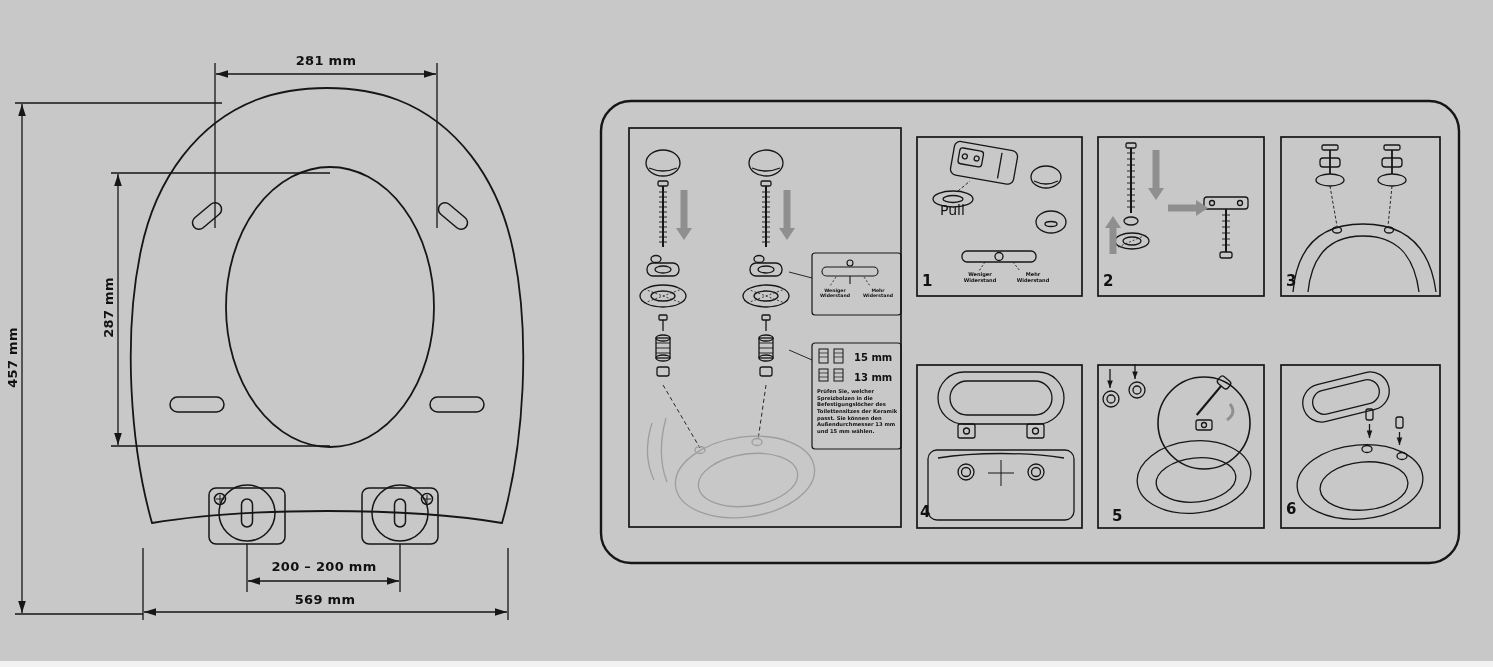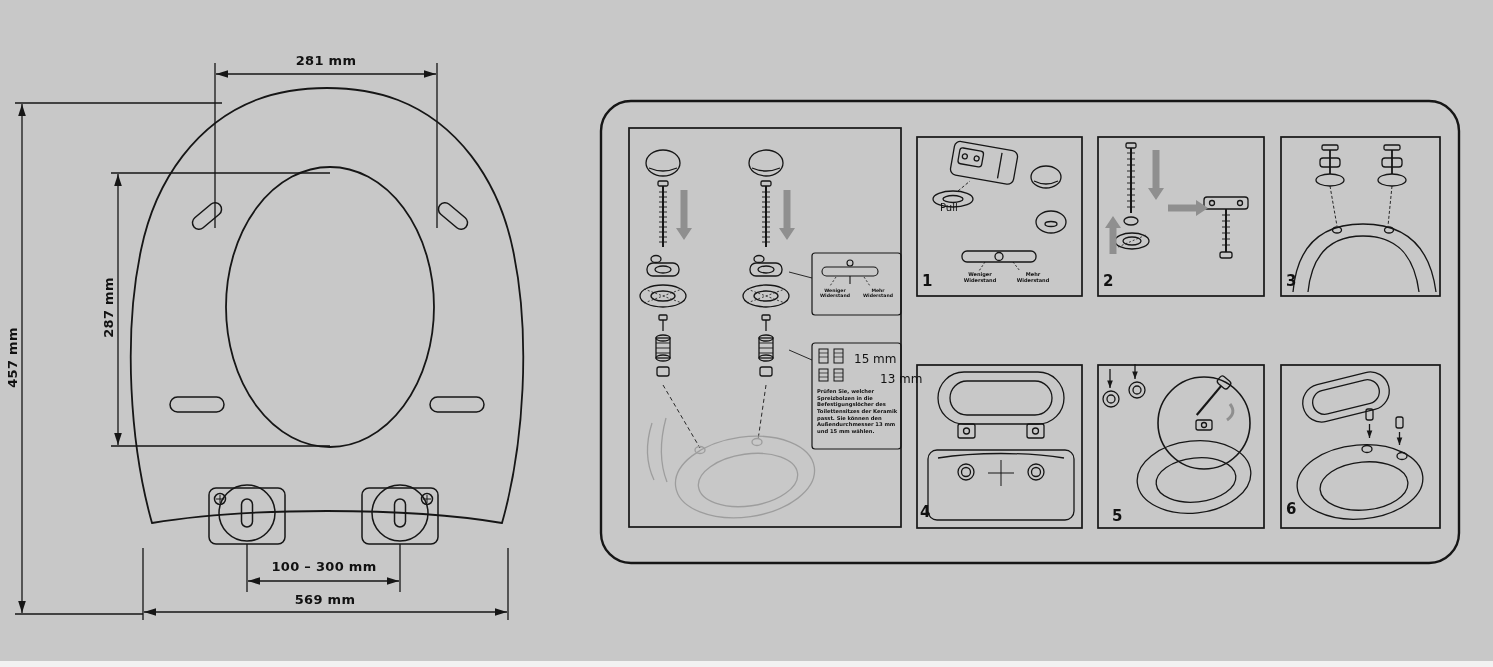--- a/index.html
+++ b/index.html
@@ -9,23 +9,23 @@
     background:#c8c8c8; color:#111;
     font-family:"DejaVu Sans", sans-serif;
   }
   .stage { position:absolute; inset:0; }
   svg.art { position:absolute; left:0; top:0; }
   .dim { position:absolute; font-size:13px; font-weight:bold; text-align:center; letter-spacing:.3px; }
   .rot { transform:rotate(-90deg); }
   .step-num { position:absolute; font-size:15px; font-weight:bold; }
   .tiny { position:absolute; font-size:5px; font-weight:bold; text-align:center; line-height:1.15; }
   .tiny.xs { font-size:4.6px; }
-  .anchor-size { position:absolute; font-size:12px; font-weight:normal; }
+  .anchor-size { position:absolute; font-size:10px; font-weight:bold; }
   .note { position:absolute; font-size:5.2px; font-weight:bold; line-height:1.28; text-align:left; }
-  .pull { position:absolute; font-size:10px; }
+  .pull { position:absolute; font-size:14px; }
   .bottom-strip { position:absolute; left:0; bottom:0; width:100%; height:6px; background:#f2f2f2; }
 </style>
 </head>
 <body>
 
 <div class="stage">
 
 <svg class="art" width="1493" height="667" viewBox="0 0 1493 667">
   <defs>
     <marker id="ah" markerWidth="13" markerHeight="10" refX="12.5" refY="5" orient="auto-start-reverse" markerUnits="userSpaceOnUse">
@@ -248,36 +248,36 @@
     <ellipse cx="1360" cy="482" rx="63" ry="37" transform="rotate(-5 1360 482)"></ellipse>
     <ellipse cx="1364" cy="486" rx="44" ry="24" transform="rotate(-5 1364 486)"></ellipse>
     <ellipse cx="1367" cy="449" rx="5" ry="3.5"></ellipse>
     <ellipse cx="1402" cy="456" rx="5" ry="3.5"></ellipse>
   </g>
 </svg>
 
   <div class="dim" style="left:215px;top:53px;width:222px">281 mm</div>
   <div class="dim rot" style="left:-28px;top:350px;width:80px">457 mm</div>
   <div class="dim rot" style="left:68px;top:300px;width:80px">287 mm</div>
-  <div class="dim" style="left:244px;top:559px;width:160px">100 – 300 mm</div>
+  <div class="dim" style="left:244px;top:559px;width:160px">200 – 200 mm</div>
   <div class="dim" style="left:245px;top:592px;width:160px">569 mm</div>
 
   <div class="step-num" style="left:922px;top:272px">1</div>
   <div class="step-num" style="left:1103px;top:272px">2</div>
   <div class="step-num" style="left:1286px;top:272px">3</div>
   <div class="step-num" style="left:920px;top:503px">4</div>
   <div class="step-num" style="left:1112px;top:507px">5</div>
   <div class="step-num" style="left:1286px;top:500px">6</div>
 
   <div class="pull" style="left:940px;top:202px">Pull</div>
 
   <div class="tiny" style="left:958px;top:272px;width:44px">Weniger Widerstand</div>
   <div class="tiny" style="left:1010px;top:272px;width:46px">Mehr Widerstand</div>
 
   <div class="tiny xs" style="left:814px;top:288px;width:42px">Weniger Widerstand</div>
   <div class="tiny xs" style="left:857px;top:288px;width:42px">Mehr Widerstand</div>
 
   <div class="anchor-size" style="left:854px;top:352px">15 mm</div>
-  <div class="anchor-size" style="left:880px;top:372px">13 mm</div>
+  <div class="anchor-size" style="left:854px;top:372px">13 mm</div>
   <div class="note" style="left:817px;top:388px;width:81px">Prüfen Sie, welcher Spreizbolzen in die Befestigungslöcher des Toilettensitzes der Keramik passt. Sie können den Außendurchmesser 13 mm und 15 mm wählen.</div>
 
   <div class="bottom-strip"></div>
 </div>
 
 </body></html>

